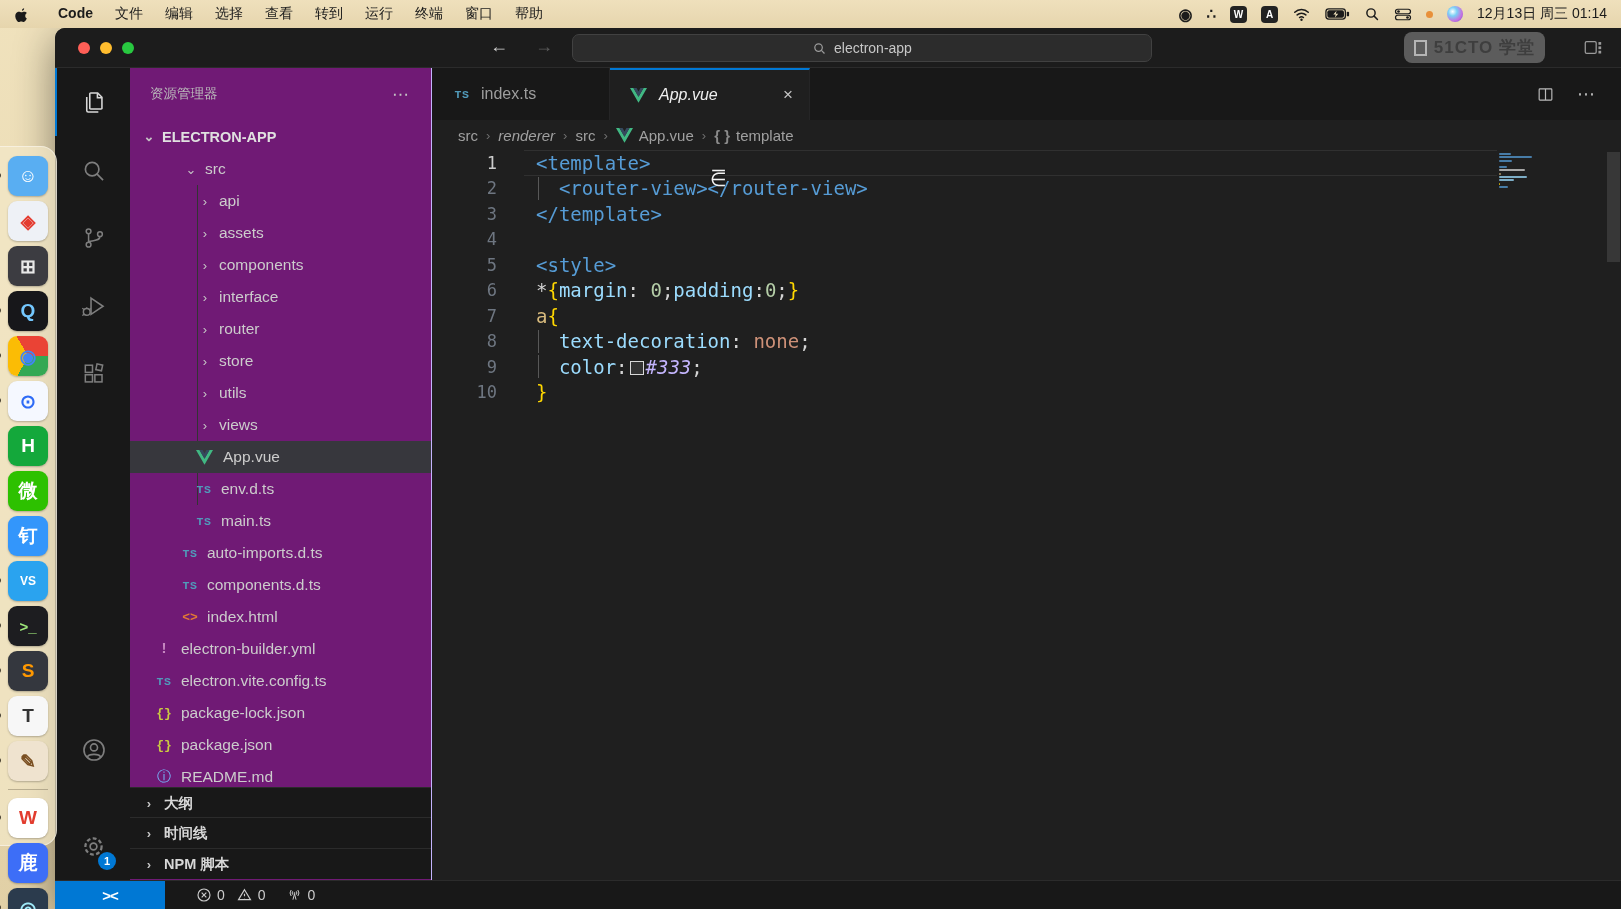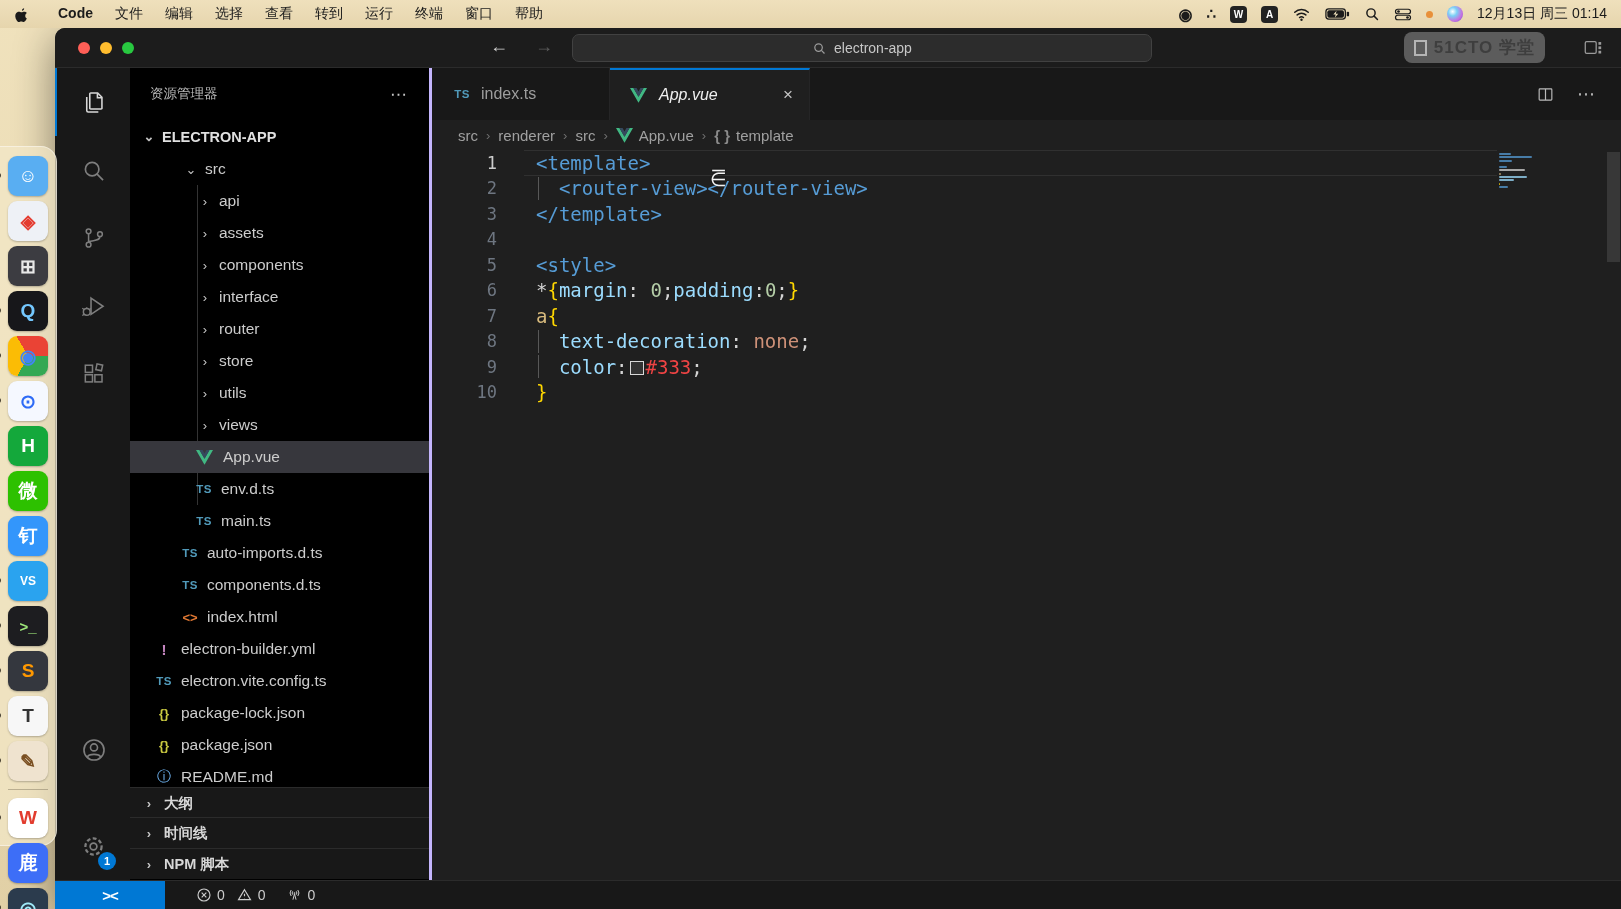--- a/index.html
+++ b/index.html
@@ -68,33 +68,33 @@
   .activitybar { width:75px; background:#181818; display:flex; flex-direction:column; }
   .ab-item { height:68px; display:flex; align-items:center; justify-content:center;
     color:#7e7e7e; position:relative; border-left:2px solid transparent; }
   .ab-item.active { color:#d7d7d7; border-left-color:#0078d4; }
   .ab-bottom { margin-top:auto; margin-bottom:28px; }
   .ab-badge { position:absolute; right:14px; bottom:10px; width:18px; height:18px;
     background:#0078d4; color:#fff; border-radius:50%; font-size:11px; font-weight:700;
     display:flex; align-items:center; justify-content:center; }
 
   
-  .sidebar { width:302px; background:#000000; border-right:3px solid #c4b5fd;
+  .sidebar { width:302px; background:#701a75; border-right:1px solid #c4b5fd;
     position:relative; overflow:hidden; }
   .sb-header { height:52px; display:flex; align-items:center; padding:0 20px; color:#bbbbbb;
     font-size:13.5px; }
   .sb-header .dots { margin-left:auto; color:#c5c5c5; font-size:17px; letter-spacing:2px; }
   .root-row { height:33px; display:flex; align-items:center; padding-left:12px;
     color:#e0e0e0; font-weight:700; font-size:14.5px; gap:6px; }
   .tree { position:absolute; top:85px; left:0; right:0; }
   .tree-row { height:32px; display:flex; align-items:center; color:#cccccc; font-size:15.5px;
     gap:7px; position:relative; }
   .tree-row.selected { background:#37373d; }
   .tr-chevron { color:#c5c5c5; font-size:13px; width:14px; text-align:center; }
-  .fi { width:20px; text-align:center; font-weight:700; flex:0 0 auto; }
+  .fi { width:20px; text-align:center; font-weight:700; flex:0 0 auto;font-family:Liberation Mono, monospace; }
   .fi-ts { color:#519aba; font-size:11.5px; letter-spacing:0.5px; }
   .fi-html { color:#e37933; font-size:13px; }
   .fi-yml { color:#c586c0; font-size:15px; }
   .fi-json { color:#cbcb41; font-size:13px; }
   .fi-info { color:#75beff; font-size:14px; font-weight:400; }
   .indent-guide-tree { position:absolute; left:67px; top:117px; width:1px; height:320px; background:#333; }
   .sb-section { position:absolute; left:0; right:0; height:31px; background:#181818;
     border-top:1px solid #2b2b2b; display:flex; align-items:center; gap:8px;
     padding-left:12px; color:#d7d7d7; font-weight:700; font-size:14.5px; }
 
@@ -492,21 +492,21 @@
               </svg>
             </span>
           <span style="font-size:18px">⋯</span>
         </div>
       </div>
       <div class="breadcrumb" id="breadcrumb">
           <span style="display: flex; align-items: center; gap: 6px;">
             <span>src</span>
           </span>
           <span class="bc-sep">›</span>
-          <span style="display: flex; align-items: center; gap: 6px;">
+          <span style="display: flex; align-items: center; gap: 6px; font-style: italic;">
             <span>renderer</span>
           </span>
           <span class="bc-sep">›</span>
           <span style="display: flex; align-items: center; gap: 6px;">
             <span>src</span>
           </span>
           <span class="bc-sep">›</span>
           <span style="display: flex; align-items: center; gap: 6px;">
             <span>
               <svg width="17" height="15" viewBox="0 0 24 21">
@@ -554,21 +554,21 @@
               <span class="lc"><span style="color: rgb(215, 186, 125);">a</span><span style="color: rgb(255, 215, 0);">{</span></span>
             </div>
             <div class="code-line">
               <span class="ln">8</span>
               <span class="iguide"></span>
               <span class="lc"><span style="color: rgb(212, 212, 212);">  </span><span style="color: rgb(156, 220, 254);">text-decoration</span><span style="color: rgb(212, 212, 212);">: </span><span style="color: rgb(206, 145, 120);">none</span><span style="color: rgb(212, 212, 212);">;</span></span>
             </div>
             <div class="code-line">
               <span class="ln">9</span>
               <span class="iguide"></span>
-              <span class="lc"><span style="color: rgb(212, 212, 212);">  </span><span style="color: rgb(156, 220, 254);">color</span><span style="color: rgb(212, 212, 212);">:</span><span class="color-swatch"></span><span style="color: #ef4444;">#333</span><span style="color: rgb(212, 212, 212);">;</span></span>
+              <span class="lc"><span style="color: rgb(212, 212, 212);">  </span><span style="color: rgb(156, 220, 254);">color</span><span style="color: rgb(212, 212, 212);">:</span><span class="color-swatch"></span><span style="color: #c4b5fd; font-style: italic;">#333</span><span style="color: rgb(212, 212, 212);">;</span></span>
             </div>
             <div class="code-line">
               <span class="ln">10</span>
               <span class="lc"><span style="color: rgb(255, 215, 0);">}</span></span>
             </div>
           </div>
         <div class="minimap" id="minimap">
             <div class="mm-bar" style="width: 11.5px; background: rgb(86, 156, 214);"></div>
             <div class="mm-bar" style="width: 33.35px; background: rgb(86, 156, 214);"></div>
             <div class="mm-bar" style="width: 12.65px; background: rgb(86, 156, 214);"></div>

